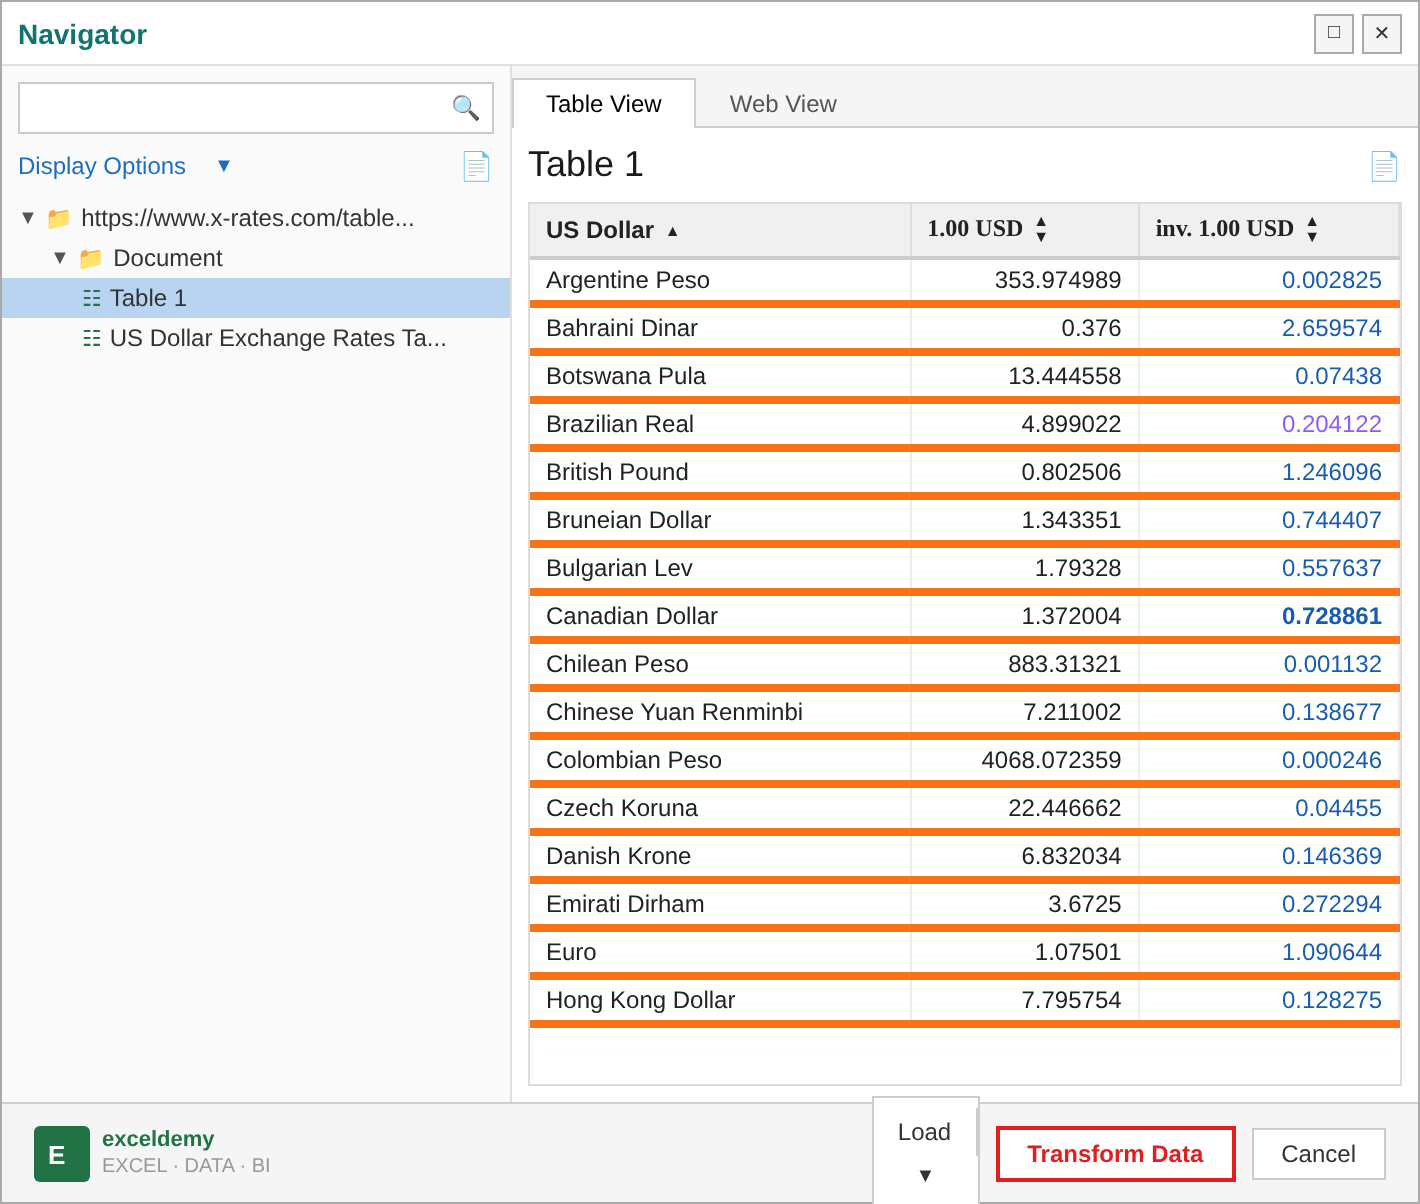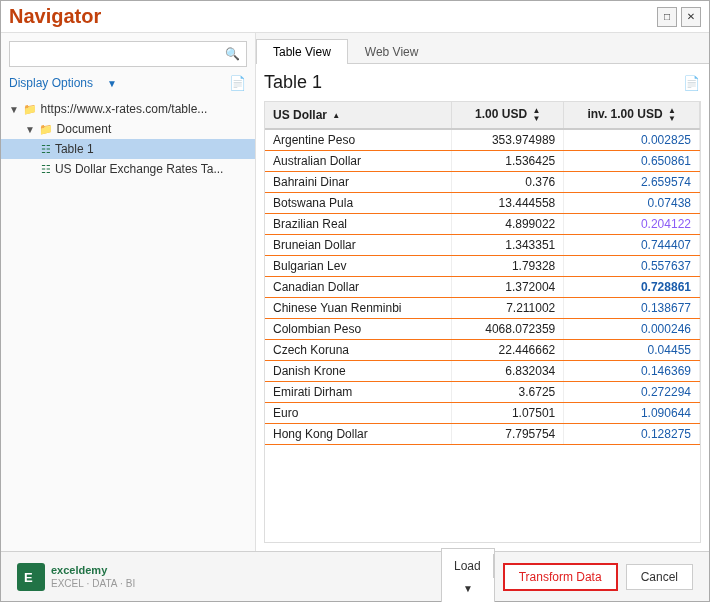--- a/index.html
+++ b/index.html
@@ -26,23 +26,23 @@
     .title-bar {
       background: #fff;
       height: 32px;
       display: flex;
       align-items: center;
       justify-content: space-between;
       padding: 0 8px;
       border-bottom: 1px solid #e0e0e0;
     }
     .title-bar-title {
-      font-size: 20px;
+      font-size: 14px;
       font-weight: 600;
-      color: #c2410c;
+      color: #0f766e;
     }
     .title-bar-controls {
       display: flex;
       gap: 4px;
     }
     .title-bar-btn {
       width: 20px;
       height: 20px;
       border: 1px solid #aaa;
       background: #f5f5f5;
@@ -212,24 +212,24 @@
     .data-table th {
       padding: 5px 8px;
       text-align: left;
       border-bottom: 2px solid #ccc;
       border-right: 1px solid #ddd;
       font-weight: 600;
       white-space: nowrap;
       color: #222;
       margin-left: 25px;
     }
-    .data-table th.right { text-align: center; }
+    .data-table th.right { text-align: left; font-family: Liberation Serif, serif; }
     .data-table td {
       padding: 3px 8px;
-      border-bottom: 1px solid #f97316;
+      border-bottom: 4px solid #f97316;
       border-right: 1px solid #eee;
       color: #222;
     }
     .data-table td.right { text-align: right; }
     .sort-arrows {
       display: inline-flex;
       flex-direction: column;
       font-size: 8px;
       line-height: 1;
       margin-left: 2px;
@@ -296,21 +296,21 @@
       font-size: 10px;
       color: #333;
     }
     .btn-transform {
       padding: 5px 14px;
       font-size: 12px;
       border: 2px solid #e02020;
       background: #fff;
       cursor: pointer;
       color: #e02020;
-      font-weight: 400;
+      font-weight: 700;
     }
     .btn-cancel {
       padding: 5px 14px;
       font-size: 12px;
       border: 1px solid #ccc;
       background: #fff;
       cursor: pointer;
       color: #333;
     }
     
@@ -410,53 +410,58 @@
                 </th>
               </tr>
             </thead>
             <tbody id="table-body">
             <tr>
                   <td>Argentine Peso</td>
                   <td class="right">353.974989</td>
                   <td class="right" style="color: rgb(26, 92, 171);">0.002825</td>
                 </tr>
                 <tr>
-                  <td>Australian Dollar</td>
-                  <td class="right">1.536425</td>
-                  <td class="right" style="color: rgb(26, 92, 171);">0.650861</td>
-                </tr>
-                <tr>
                   <td>Bahraini Dinar</td>
                   <td class="right">0.376</td>
                   <td class="right" style="color: rgb(26, 92, 171);">2.659574</td>
                 </tr>
                 <tr>
                   <td>Botswana Pula</td>
                   <td class="right">13.444558</td>
                   <td class="right" style="color: rgb(26, 92, 171);">0.07438</td>
                 </tr>
                 <tr>
                   <td>Brazilian Real</td>
                   <td class="right">4.899022</td>
                   <td class="right" style="color: #8b5cf6;">0.204122</td>
                 </tr>
                 <tr>
+                  <td>British Pound</td>
+                  <td class="right">0.802506</td>
+                  <td class="right" style="color: rgb(26, 92, 171);">1.246096</td>
+                </tr>
+                <tr>
                   <td>Bruneian Dollar</td>
                   <td class="right">1.343351</td>
                   <td class="right" style="color: rgb(26, 92, 171);">0.744407</td>
                 </tr>
                 <tr>
                   <td>Bulgarian Lev</td>
                   <td class="right">1.79328</td>
                   <td class="right" style="color: rgb(26, 92, 171);">0.557637</td>
                 </tr>
                 <tr>
                   <td>Canadian Dollar</td>
                   <td class="right">1.372004</td>
                   <td class="right" style="color: rgb(26, 92, 171); font-weight: bold;">0.728861</td>
+                </tr>
+                <tr>
+                  <td>Chilean Peso</td>
+                  <td class="right">883.31321</td>
+                  <td class="right" style="color: rgb(26, 92, 171);">0.001132</td>
                 </tr>
                 <tr>
                   <td>Chinese Yuan Renminbi</td>
                   <td class="right">7.211002</td>
                   <td class="right" style="color: rgb(26, 92, 171);">0.138677</td>
                 </tr>
                 <tr>
                   <td>Colombian Peso</td>
                   <td class="right">4068.072359</td>
                   <td class="right" style="color: rgb(26, 92, 171);">0.000246</td>

